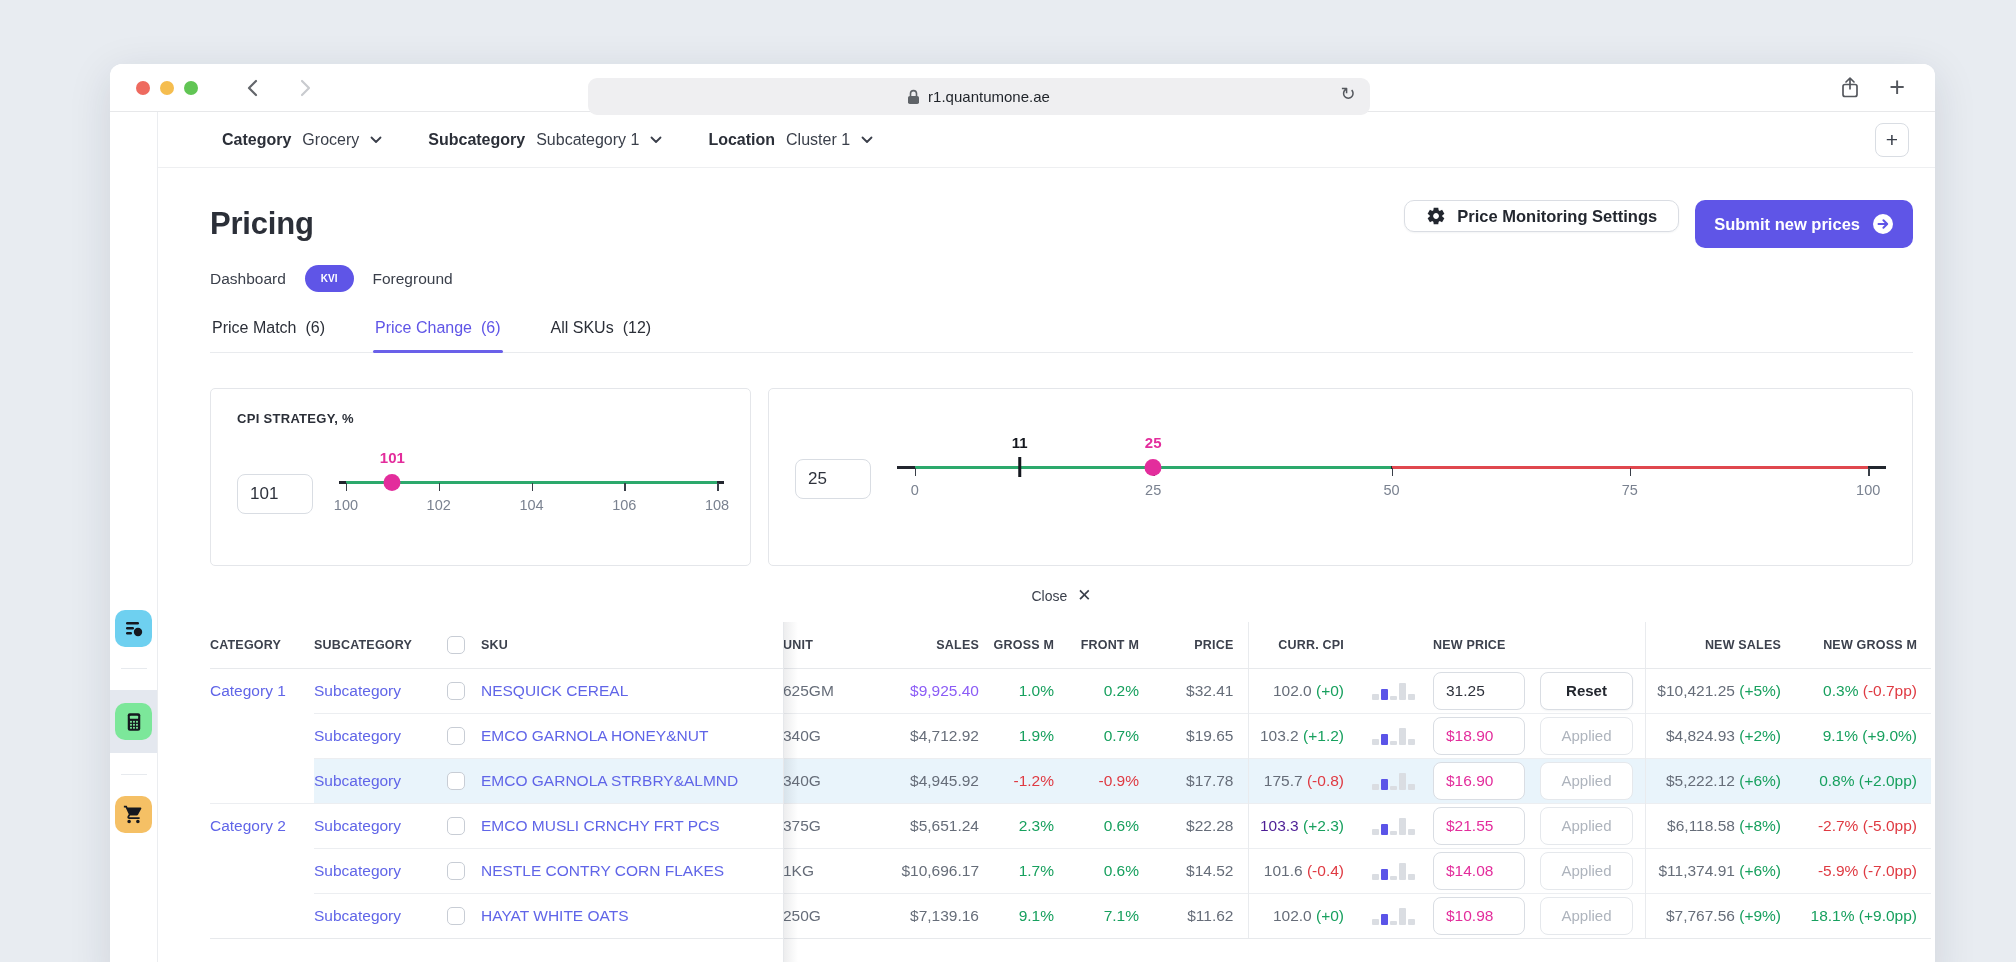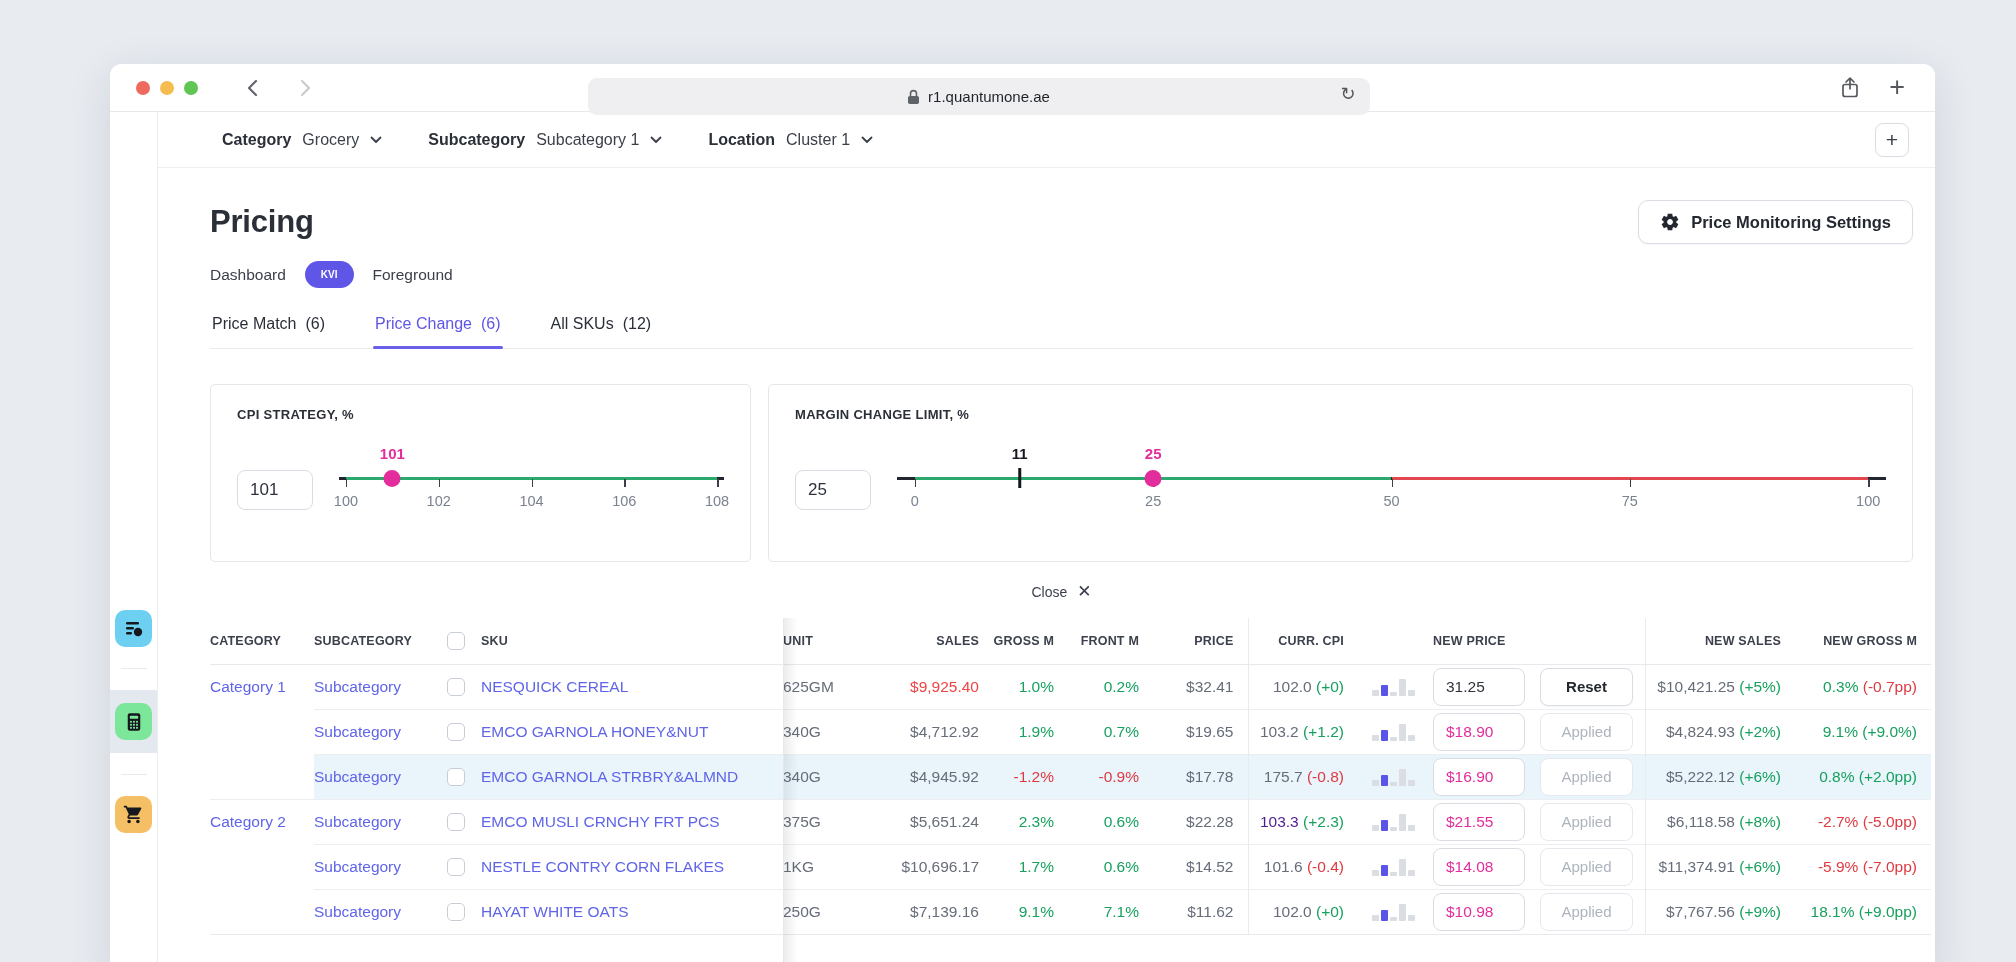--- a/index.html
+++ b/index.html
@@ -39,21 +39,21 @@
   .fgroup .flabel { font-size:16px; font-weight:700; color:#2B2F38; }
   .fgroup .fvalue { font-size:16px; color:#3A3F4A; }
   .filter-add { margin-left:auto; width:34px; height:34px; border:1px solid #D9DDE3; border-radius:8px; background:#fff;
                 font-size:21px; color:#3A3F4A; cursor:pointer; line-height:1; }
 
   
   .content { flex:1; padding:0 22px 0 52px; overflow:hidden; }
   .page-head { display:flex; align-items:center; margin-top:32px; }
   .page-title { font-size:31px; font-weight:700; color:#2B2F38; letter-spacing:-.2px; }
   .head-actions { margin-left:auto; display:flex; gap:16px; }
-  .btn-settings { display:flex; align-items:center; gap:11px; height:44px; padding:0 21px; background:#fff;
+  .btn-settings { display:flex; align-items:center; gap:11px; height:32px; padding:0 21px; background:#fff;
                   border:1px solid #DADDE3; border-radius:10px; font-size:16.5px; font-weight:700; color:#23272F;
                   cursor:pointer; box-shadow:0 1px 2px rgba(20,30,50,.05); font-family:inherit; }
   .btn-submit { display:flex; align-items:center; gap:12px; height:48px; padding:0 19px; background:#5F55E7; border:none;
                 border-radius:10px; font-size:16.5px; font-weight:700; color:#fff; cursor:pointer; font-family:inherit; }
 
   .pills { display:flex; align-items:center; gap:19px; margin-top:17px; }
   .pill { font-size:15.5px; color:#3A3F4A; background:none; border:none; cursor:pointer; font-family:inherit; }
   .pill.active { background:#5F55E7; color:#fff; font-weight:700; font-size:10px; padding:8px 16px; border-radius:17px; }
 
   .tabs { display:flex; gap:46px; margin-top:27px; border-bottom:1px solid #E9EBEE; }
@@ -226,20 +226,27 @@
 
           <div class="page-head">
             <h1 class="page-title">Pricing</h1>
             <div class="head-actions">
               <button class="btn-settings">
                 <svg width="20" height="20" viewBox="0 0 24 24">
                   <path fill="#23272F" d="M9.25 22l-.4-3.2q-.325-.125-.612-.3-.288-.175-.563-.375L4.7 19.375l-2.75-4.75 2.575-1.95Q4.5 12.5 4.5 12.337v-.675q0-.162.025-.337L1.95 9.375l2.75-4.75 2.975 1.25q.275-.2.575-.375.3-.175.6-.3l.4-3.2h5.5l.4 3.2q.325.125.613.3.287.175.562.375l2.975-1.25 2.75 4.75-2.575 1.95q.025.175.025.338v.674q0 .163-.05.338l2.575 1.95-2.75 4.75-2.95-1.25q-.275.2-.575.375-.3.175-.6.3l-.4 3.2Zm2.8-6.5q1.45 0 2.475-1.025Q15.55 13.45 15.55 12q0-1.45-1.025-2.475Q13.5 8.5 12.05 8.5q-1.475 0-2.488 1.025Q8.55 10.55 8.55 12q0 1.45 1.012 2.475Q10.575 15.5 12.05 15.5Z"></path>
                 </svg>
                 <span>Price Monitoring Settings</span>
               </button>
+              <button class="btn-submit">
+                <span>Submit new prices</span>
+                <svg width="22" height="22" viewBox="0 0 22 22">
+                  <circle cx="11" cy="11" r="10" fill="#fff"></circle>
+                  <path d="M6.5 11h8.2M11.4 7.2 15.2 11l-3.8 3.8" fill="none" stroke="#5F55E7" stroke-width="2" stroke-linecap="round" stroke-linejoin="round"></path>
+                </svg>
+              </button>
             </div>
           </div>
 
           <div class="pills">
             <button class="pill">Dashboard</button>
             <button class="pill active">KVI</button>
             <button class="pill">Foreground</button>
           </div>
 
           <div class="tabs">
@@ -274,21 +281,20 @@
                     <div class="tickmark" style="left: 74.1%;"></div>
                     <div class="ticklabel" style="left: 74.1%;">106</div>
                     <div class="tickmark" style="left: 98.2%;"></div>
                     <div class="ticklabel" style="left: 98.2%;">108</div>
                     <div class="s-handle" style="left: 13.85%;"></div>
                     <div class="s-handle-label" style="left: 13.85%;">101</div>
                   </div>
               </div>
             </div>
             <div class="card margin">
-              <div class="card-label">MARGIN CHANGE LIMIT, %</div>
               <div class="slider-row">
                 <input class="num-input" value="25" style="">
                 <div class="slider">
                     <div class="track-black"></div>
                     <div class="track-seg green" style="left: 1.8%; width: 48.2%;"></div>
                     <div class="track-seg red" style="left: 50%; width: 48.2%;"></div>
                     <div class="tickmark" style="left: 1.8%;"></div>
                     <div class="ticklabel" style="left: 1.8%;">0</div>
                     <div class="tickmark" style="left: 25.9%;"></div>
                     <div class="ticklabel" style="left: 25.9%;">25</div>
@@ -354,21 +360,21 @@
               </thead>
               <tbody id="tbody">
                   <tr>
                     <td class="al"><span class="link" style="color: rgb(96, 101, 232);">Category 1</span></td>
                     <td class="al"><span class="link" style="color: rgb(96, 101, 232);">Subcategory</span></td>
                     <td class="">
                       <div class="cb"></div>
                     </td>
                     <td class="al"><span class="link" style="color: rgb(96, 101, 232);">NESQUICK CEREAL</span></td>
                     <td class="al"><span style="color: rgb(102, 109, 121);">625GM</span></td>
-                    <td class="ar"><span style="color: #ef4444;">$9,925.40</span></td>
+                    <td class="ar"><span style="color: #8b5cf6;">$9,925.40</span></td>
                     <td class="ar"><span style="color: rgb(23, 160, 94);">1.0%</span></td>
                     <td class="ar"><span style="color: rgb(23, 160, 94);">0.2%</span></td>
                     <td class="ar"><span style="color: rgb(102, 109, 121);">$32.41</span></td>
                     <td class="ar vl"><span style="color: rgb(102, 109, 121);">102.0 </span><span style="color: rgb(23, 160, 94);">(+0)</span></td>
                     <td class="">
                       <div class="spark">
                         <div style="height: 6px; background: rgb(218, 221, 226);"></div>
                         <div style="height: 11px; background: rgb(91, 84, 232);"></div>
                         <div style="height: 4px; background: rgb(218, 221, 226);"></div>
                         <div style="height: 17px; background: rgb(218, 221, 226);"></div>

